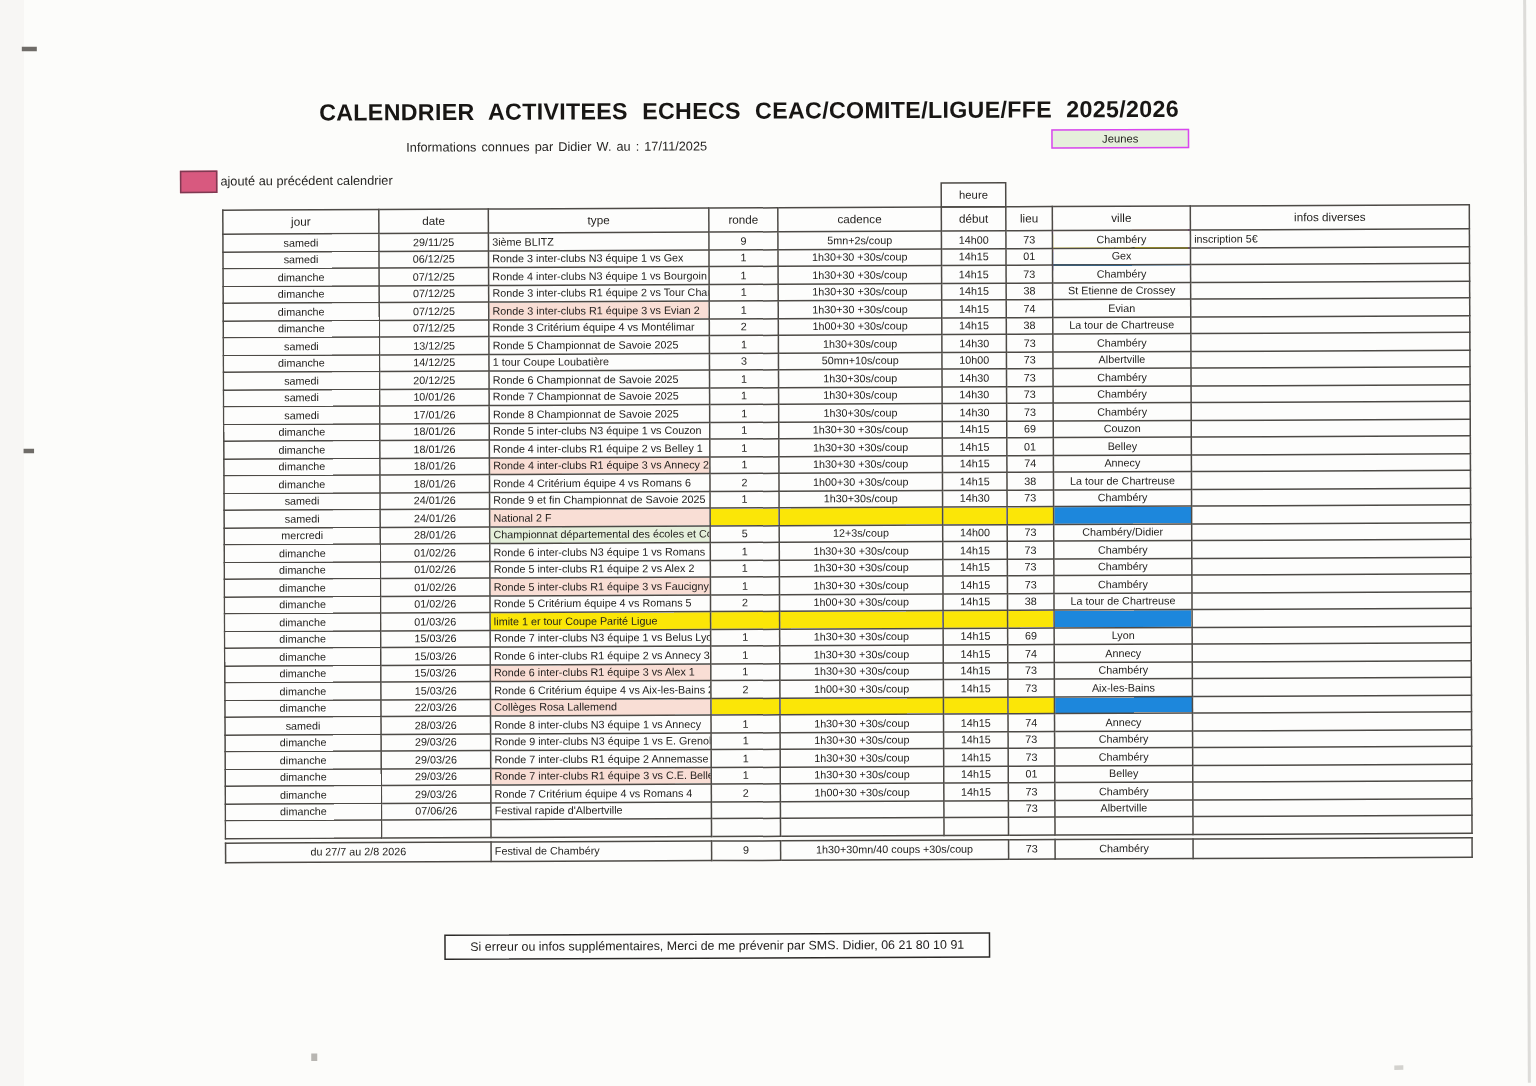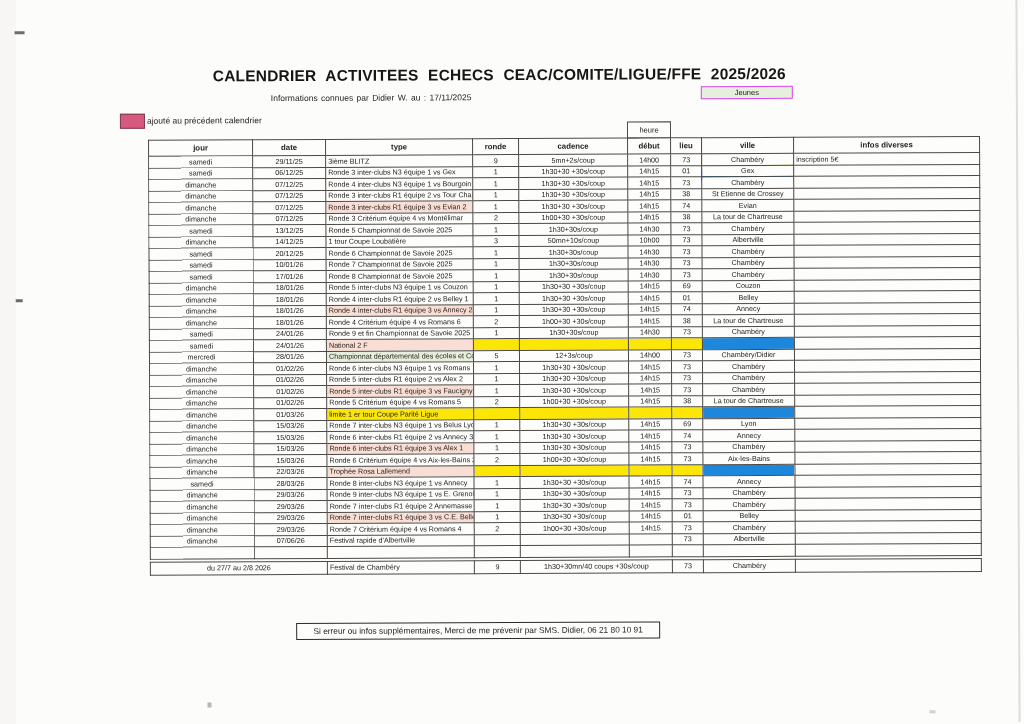--- a/index.html
+++ b/index.html
@@ -54,21 +54,21 @@
   table{border-collapse:collapse;table-layout:fixed;}
   .cal-table{position:absolute;left:133px;top:138px;width:831px;}
   .cal-table th,.cal-table td,
   .fest-table td{
     box-sizing:border-box;border:1px solid #4d4a46;
     font-size:7.2px;line-height:1;padding:0 2px;
     white-space:nowrap;overflow:hidden;
     text-align:center;vertical-align:middle;
     background:#fdfdfc;
   }
-  .cal-table th{height:16px;font-weight:bold;font-size:7.8px;}
+  .cal-table th{height:16px;font-weight:normal;font-size:7.8px;}
   .cal-table td{height:11.5px;}
   .cal-table td.c-type, .cal-table td.c-infos, .fest-table td.c-type{text-align:left;}
   .cal-table td.c-jour{position:relative;margin-top:20px;}
   tr.marked td.c-jour::before{
     content:"";position:absolute;left:-33px;top:1px;width:27px;height:9px;
     background:var(--c-marker);border:1px solid #7e3a52;
   }
   
   .hl-p{background:var(--c-fem) !important;}
   .hl-g{background:var(--c-jeunes) !important;}
@@ -436,21 +436,21 @@
             <td class="c-ronde">2</td>
             <td class="c-cadence">1h00+30 +30s/coup</td>
             <td class="c-heure">14h15</td>
             <td class="c-lieu">73</td>
             <td class="c-ville">Aix-les-Bains</td>
             <td class="c-infos"></td>
           </tr>
           <tr>
             <td class="c-jour">dimanche</td>
             <td class="c-date">22/03/26</td>
-            <td class="c-type hl-p">Trophée Rosa Lallemend</td>
+            <td class="c-type hl-p">Collèges Rosa Lallemend</td>
             <td class="c-ronde hl-y"></td>
             <td class="c-cadence hl-y"></td>
             <td class="c-heure hl-y"></td>
             <td class="c-lieu hl-y"></td>
             <td class="c-ville hl-b"></td>
             <td class="c-infos"></td>
           </tr>
           <tr>
             <td class="c-jour">samedi</td>
             <td class="c-date">28/03/26</td>

